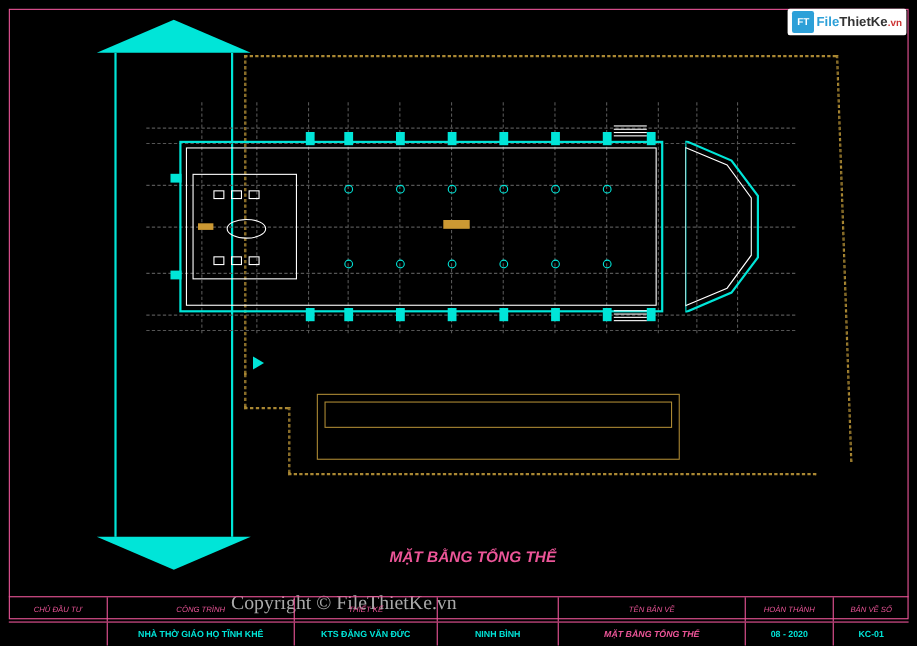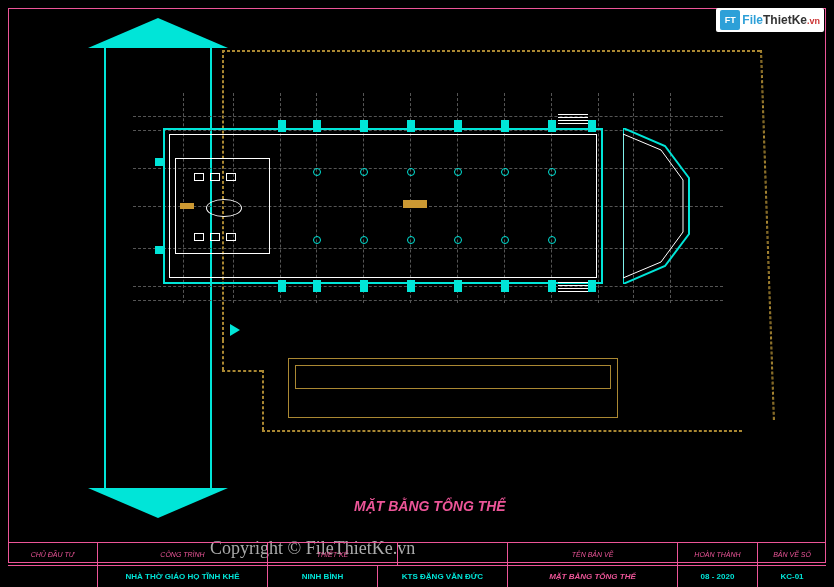--- a/index.html
+++ b/index.html
@@ -329,20 +329,20 @@
       <div class="tb-cell" style="width:170px">CÔNG TRÌNH</div>
       <div class="tb-cell" style="width:130px">THIẾT KẾ</div>
       <div class="tb-cell" style="width:110px"></div>
       <div class="tb-cell" style="width:170px">TÊN BẢN VẼ</div>
       <div class="tb-cell" style="width:80px">HOÀN THÀNH</div>
       <div class="tb-cell" style="width:68px;border-right:none">BẢN VẼ SỐ</div>
     </div>
     <div class="tb-row v" style="border-top:1px solid #ec5598;">
       <div class="tb-cell" style="width:90px"></div>
       <div class="tb-cell" style="width:170px">NHÀ THỜ GIÁO HỌ TĨNH KHÊ</div>
+      <div class="tb-cell" style="width:130px">KTS ĐẶNG VĂN ĐỨC</div>
       <div class="tb-cell" style="width:110px">NINH BÌNH</div>
-      <div class="tb-cell" style="width:130px">KTS ĐẶNG VĂN ĐỨC</div>
       <div class="tb-cell" style="width:170px;color:#ec5598;font-style:italic;">MẶT BẰNG TỔNG THỂ</div>
       <div class="tb-cell" style="width:80px">08 - 2020</div>
       <div class="tb-cell" style="width:68px;border-right:none">KC-01</div>
     </div>
   </div>
 </div>
 
 </body></html>

